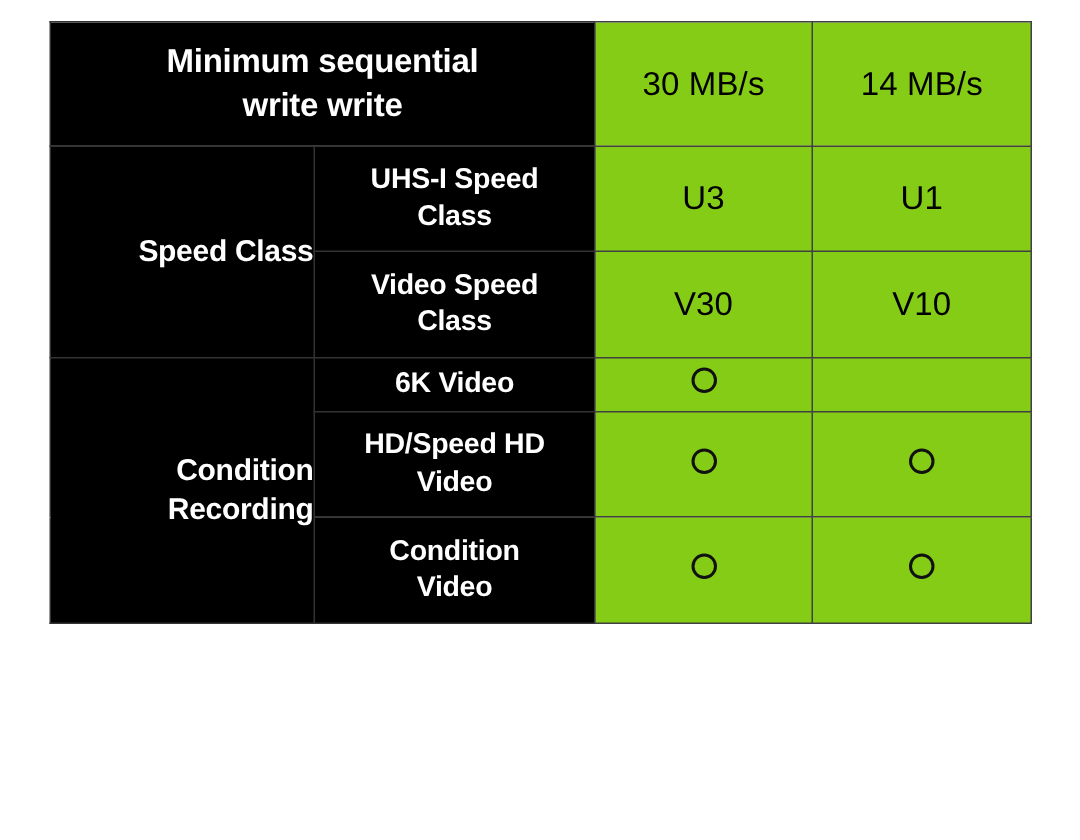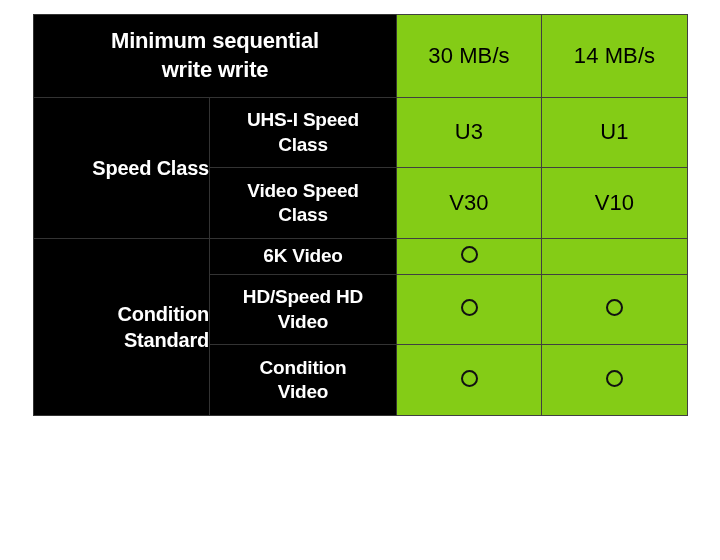--- a/index.html
+++ b/index.html
@@ -156,21 +156,21 @@
           <span>V30</span>
         </td>
         <td class="light val-text">
           <span>V10</span>
         </td>
       </tr>
 
       <tr>
         <td class="dark group-label" rowspan="3">
           <div>Condition</div>
-          <div>Standard</div>
+          <div>Recording</div>
         </td>
         <td class="dark sub-label">
           <div>6K Video</div>
         </td>
         <td class="light">
           <span class="mark"></span>
         </td>
         <td class="light blank"></td>
       </tr>
 

